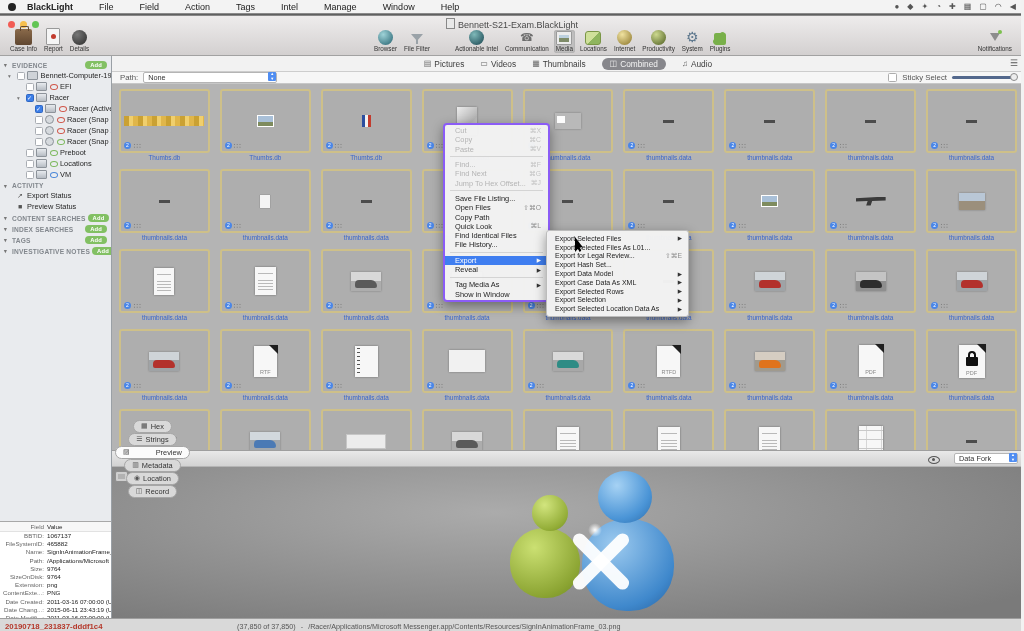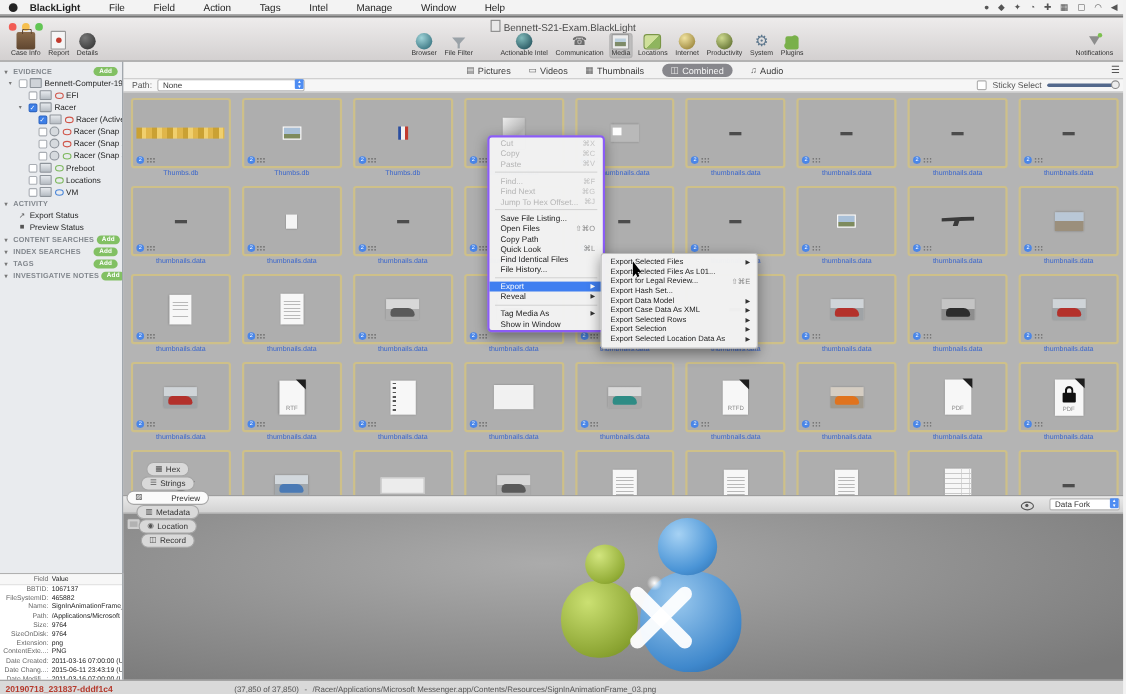--- a/index.html
+++ b/index.html
@@ -195,21 +195,21 @@
   .mrow.hed{color:#777;border-bottom:1px solid #e2e2e2;height:9px;line-height:9px;background:#f7f7f7;}
   .mk{width:44px;text-align:right;padding-right:3px;color:#666;white-space:nowrap;overflow:hidden;flex:none;}
   .mk::after{content:":";}
   .mrow.hed .mk::after{content:"";}
   .mv{flex:1;white-space:nowrap;overflow:hidden;color:#222;}
   
   .statusbar{position:absolute;left:0;top:618px;width:1024px;height:13px;background:#d9d9d9;
     border-top:1px solid #9e9e9e;box-sizing:border-box;display:flex;align-items:flex-end;
     font-size:7.2px;color:#555;z-index:12;}
   .sb-red{color:#b5392c;font-weight:bold;font-size:7.8px;padding-left:5px;width:120px;flex:none;white-space:nowrap;}
-  .sb-count{margin-left:88px;white-space:nowrap;}
+  .sb-count{margin-left:112px;white-space:nowrap;}
   .sb-sep{margin:0 5px;}
   .sb-path{white-space:nowrap;overflow:hidden;}
   
   .ctxmenu{position:absolute;left:443px;top:107px;width:103px;background:rgba(242,242,242,.98);
     border:2px solid #8b5cf6;border-radius:4px;box-shadow:0 4px 12px rgba(0,0,0,.4);
     padding:1px 0;font-size:7.4px;z-index:50;margin-top:16px;}
   .mrowi{display:flex;align-items:center;height:9.3px;padding:0 7px 0 10px;color:#1c1c1c;white-space:nowrap;}
   .mrowi.dis{color:#b4b4b4;}
   .mrowi.hl{background:#3f7ef0;color:#fff;}
   .msc{margin-left:auto;color:#8d8d8d;font-size:6.8px;}

